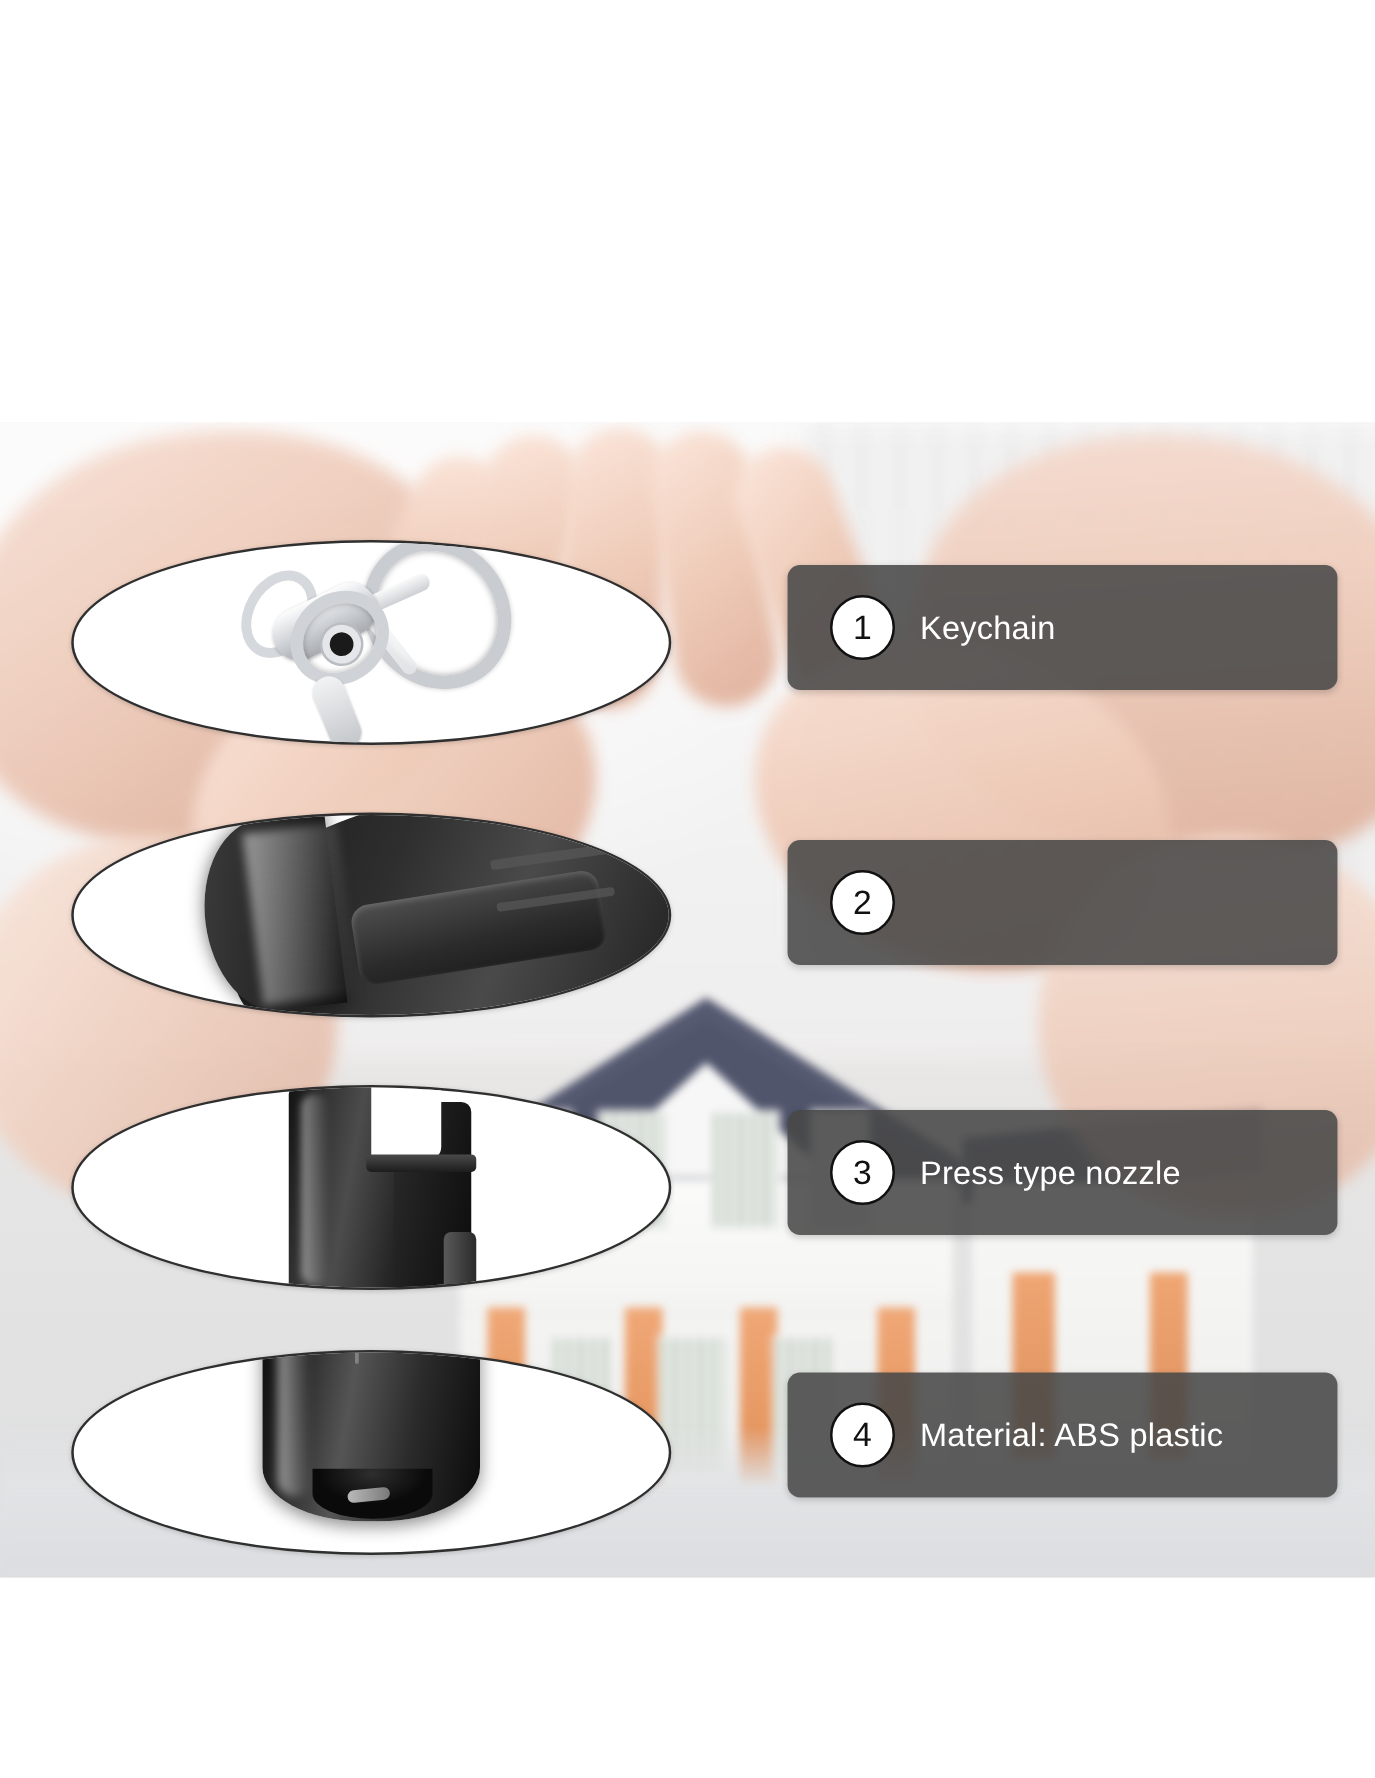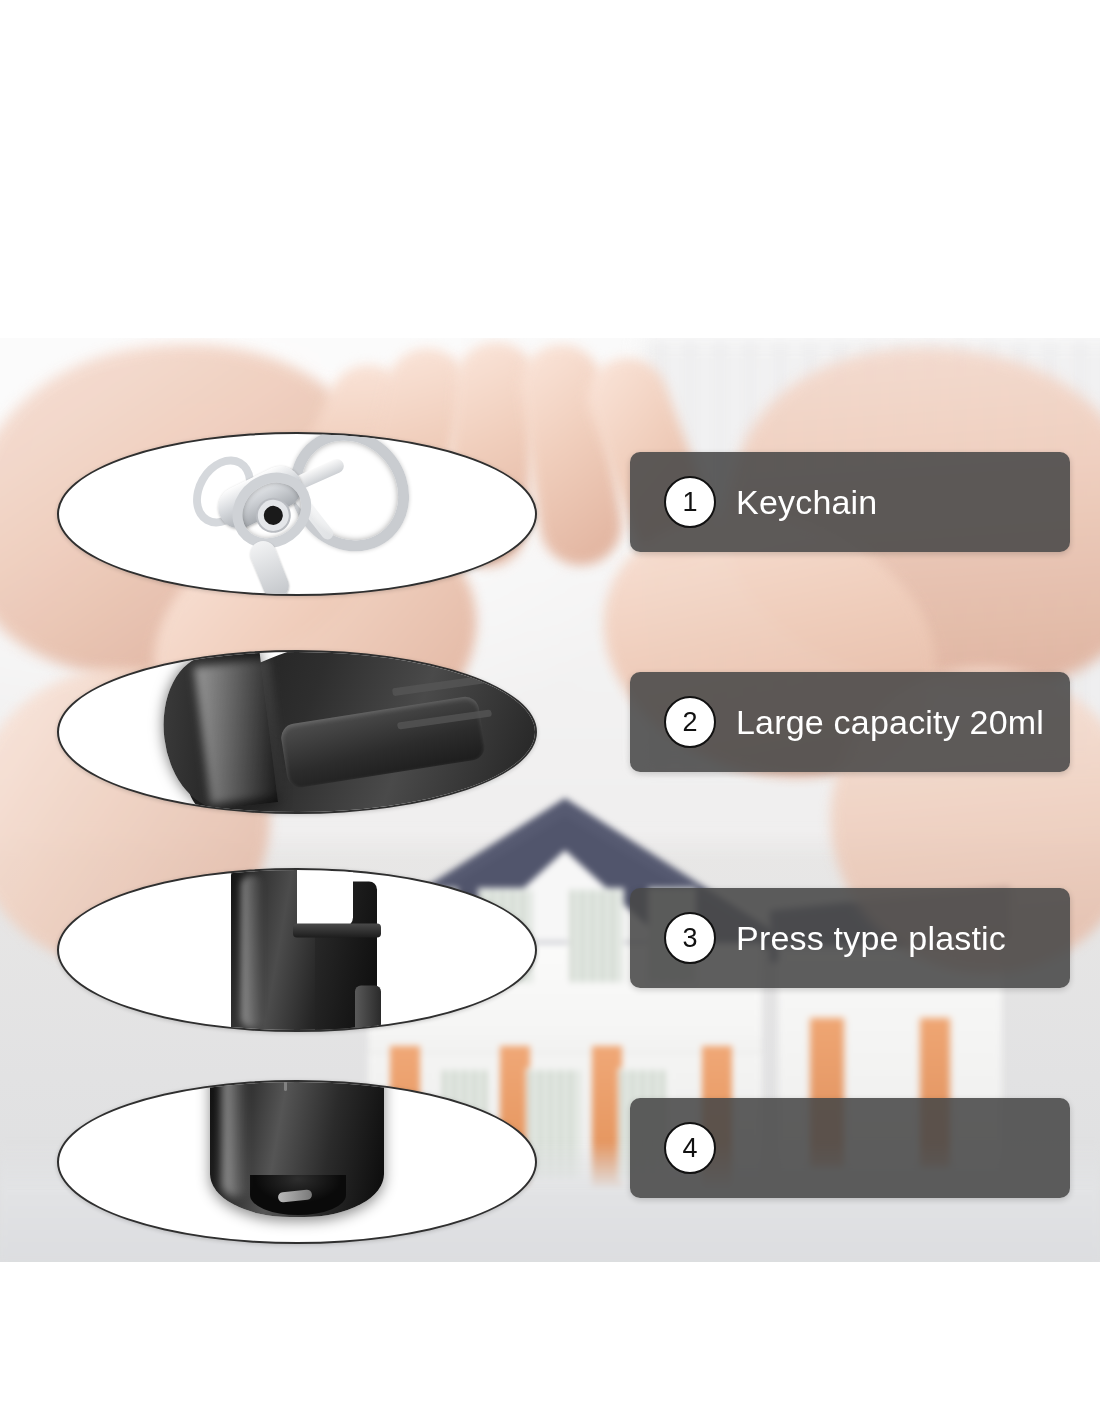--- a/index.html
+++ b/index.html
@@ -317,21 +317,21 @@
     width:48px;height:48px;margin-left:34px;
     border-radius:50%;
     background:#ffffff;
     border:2px solid #111111;
     display:flex;align-items:center;justify-content:center;
     color:#111111;font-size:27px;font-weight:400;line-height:1;
   }
   .label-text{
     margin-left:20px;
     color:#ffffff;
-    font-size:34px;
+    font-size:26px;
     font-weight:400;
     letter-spacing:.2px;
     white-space:nowrap;
   }
 </style>
 </head>
 <body>
 
 <div class="canvas">
 
@@ -436,26 +436,26 @@
       </div>
     </div>
 
     <div class="label-box" style="top:114px;">
       <div class="num-circle">1</div>
       <div class="label-text">Keychain</div>
     </div>
 
     <div class="label-box" style="top:334px;">
       <div class="num-circle">2</div>
-      <div class="label-text">Large capacity 20ml</div>
     </div>
 
     <div class="label-box" style="top:550px;">
       <div class="num-circle">3</div>
-      <div class="label-text">Press type plastic</div>
+      <div class="label-text">Press type nozzle</div>
     </div>
 
     <div class="label-box" style="top:760px;">
       <div class="num-circle">4</div>
+      <div class="label-text">Material: ABS plastic</div>
     </div>
 
   </div>
 </div>
 
 </body></html>

